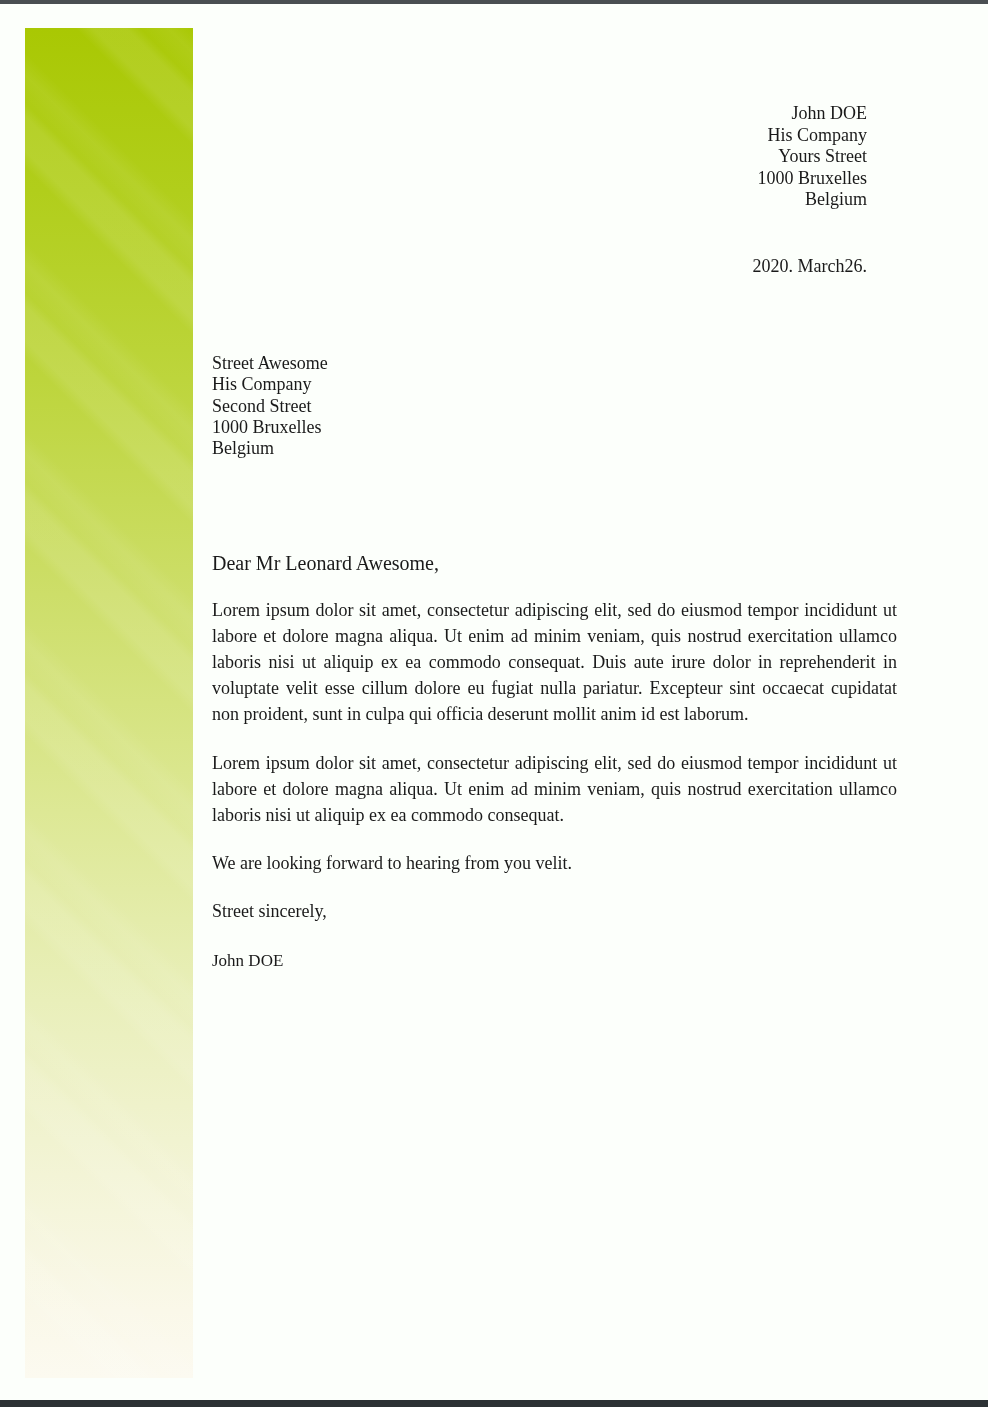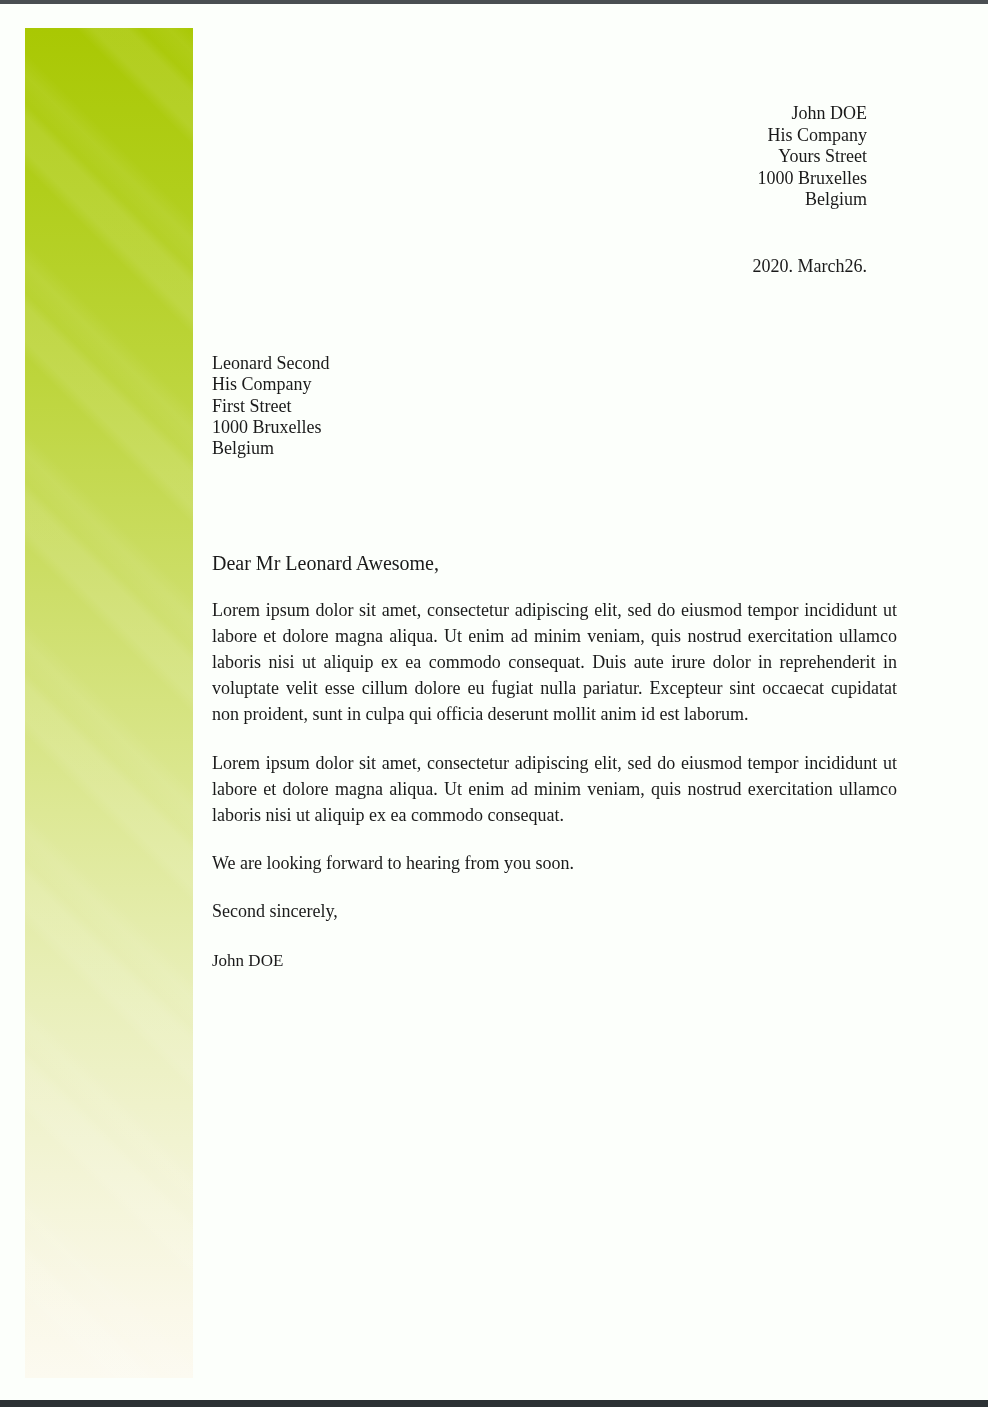--- a/index.html
+++ b/index.html
@@ -127,32 +127,32 @@
   <div>John DOE</div>
   <div>His Company</div>
   <div>Yours Street</div>
   <div>1000 Bruxelles</div>
   <div>Belgium</div>
 </div>
 
 <div class="date-line">2020. March26.</div>
 
 <div class="recipient-block">
-  <div>Leonard Second</div>
+  <div>Street Awesome</div>
   <div>His Company</div>
-  <div>First Street</div>
+  <div>Second Street</div>
   <div>1000 Bruxelles</div>
   <div>Belgium</div>
 </div>
 
 <div class="salutation">Dear Mr Leonard Awesome,</div>
 
 <div class="para para-1">Lorem ipsum dolor sit amet, consectetur adipiscing elit, sed do eiusmod tempor incididunt ut labore et dolore magna aliqua. Ut enim ad minim veniam, quis nostrud exercitation ullamco laboris nisi ut aliquip ex ea commodo consequat. Duis aute irure dolor in reprehenderit in voluptate velit esse cillum dolore eu fugiat nulla pariatur. Excepteur sint occaecat cupidatat non proident, sunt in culpa qui officia deserunt mollit anim id est laborum.</div>
 
 <div class="para para-2">Lorem ipsum dolor sit amet, consectetur adipiscing elit, sed do eiusmod tempor incididunt ut labore et dolore magna aliqua. Ut enim ad minim veniam, quis nostrud exercitation ullamco laboris nisi ut aliquip ex ea commodo consequat.</div>
 
-<div class="closing-line">We are looking forward to hearing from you soon.</div>
+<div class="closing-line">We are looking forward to hearing from you velit.</div>
 
-<div class="valediction">Second sincerely,</div>
+<div class="valediction">Street sincerely,</div>
 
 <div class="signature">John DOE</div>
 
 <div class="bottom-bar" style="background:#2c3134;"></div>
 
 </body></html>

